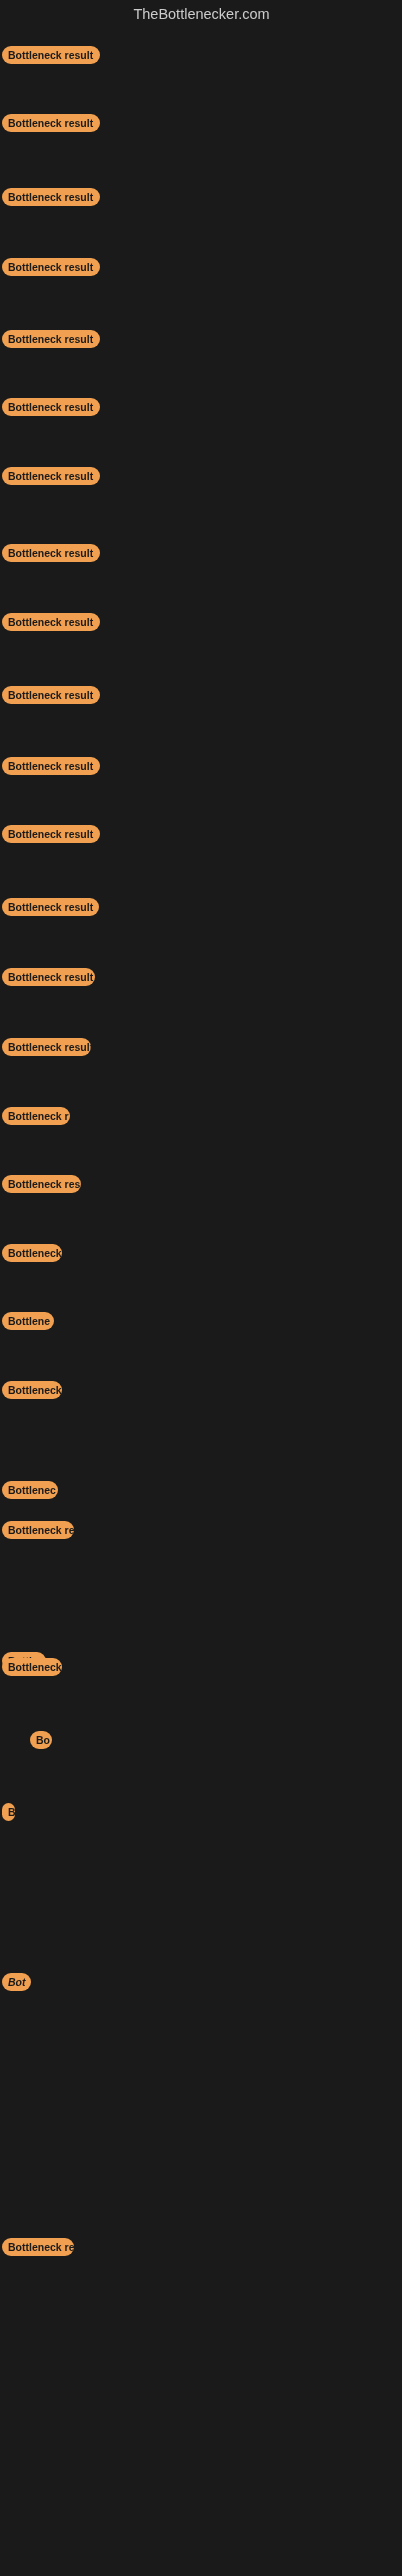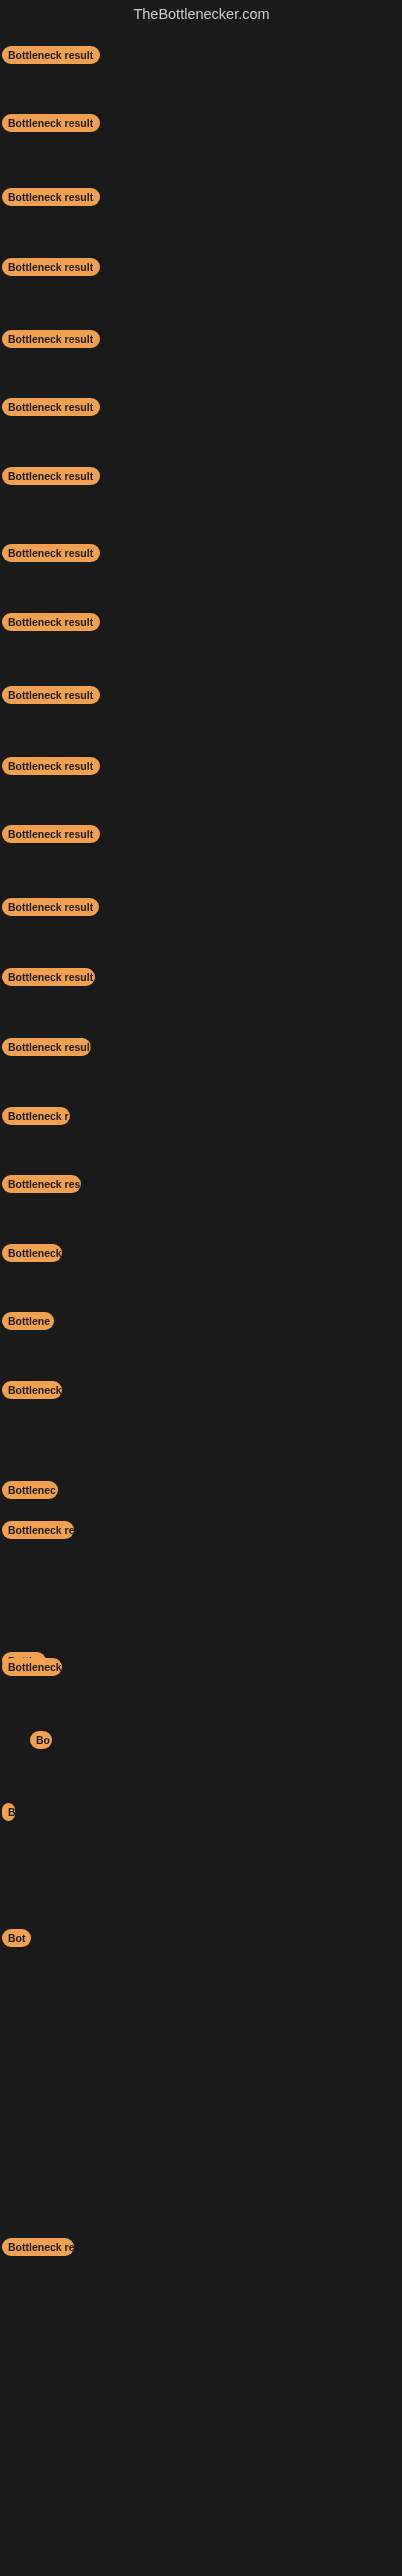--- a/index.html
+++ b/index.html
@@ -68,16 +68,16 @@
     <div class="bottleneck-item" style="top: 1175px;"><span class="bottleneck-badge" style="max-width: 79px;">Bottleneck resu</span></div>
     <div class="bottleneck-item" style="top: 1244px;"><span class="bottleneck-badge" style="max-width: 60px;">Bottleneck</span></div>
     <div class="bottleneck-item" style="top: 1312px;"><span class="bottleneck-badge" style="max-width: 52px; text-align: center;">Bottlene</span></div>
     <div class="bottleneck-item" style="top: 1381px;"><span class="bottleneck-badge" style="max-width: 60px;">Bottleneck</span></div>
     <div class="bottleneck-item" style="top: 1449px; margin-top: 32px;"><span class="bottleneck-badge" style="max-width: 56px;">Bottlenec</span></div>
     <div class="bottleneck-item" style="top: 1521px;"><span class="bottleneck-badge" style="max-width: 72px;">Bottleneck re</span></div>
     <div class="bottleneck-item" style="top: 1652px;"><span class="bottleneck-badge" style="max-width: 44px;">Bottler</span></div>
     <div class="bottleneck-item" style="top: 1658px;"><span class="bottleneck-badge" style="max-width: 60px;">Bottleneck</span></div>
     <div class="bottleneck-item" style="top: 1731px; margin-left: 28px;"><span class="bottleneck-badge" style="max-width: 22.5px;">Bo</span></div>
     <div class="bottleneck-item" style="top: 1803px;"><span class="bottleneck-badge" style="max-width: 13px;">B</span></div>
-    <div class="bottleneck-item" style="top: 1929px;"><span class="bottleneck-badge" style="max-width: 29px;">Bot</span></div>
+    <div class="bottleneck-item" style="top: 1973px; font-style: italic;"><span class="bottleneck-badge" style="max-width: 29px;">Bot</span></div>
     <div class="bottleneck-item" style="top: 2238px;"><span class="bottleneck-badge" style="max-width: 72px;">Bottleneck re</span></div>
   </div>
 
 
 </body></html>

